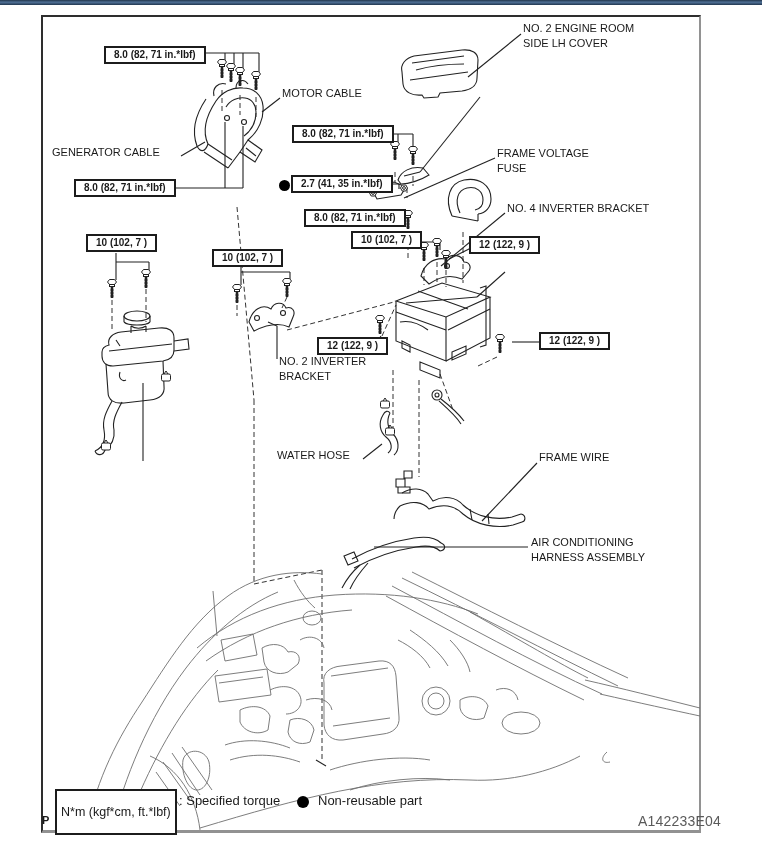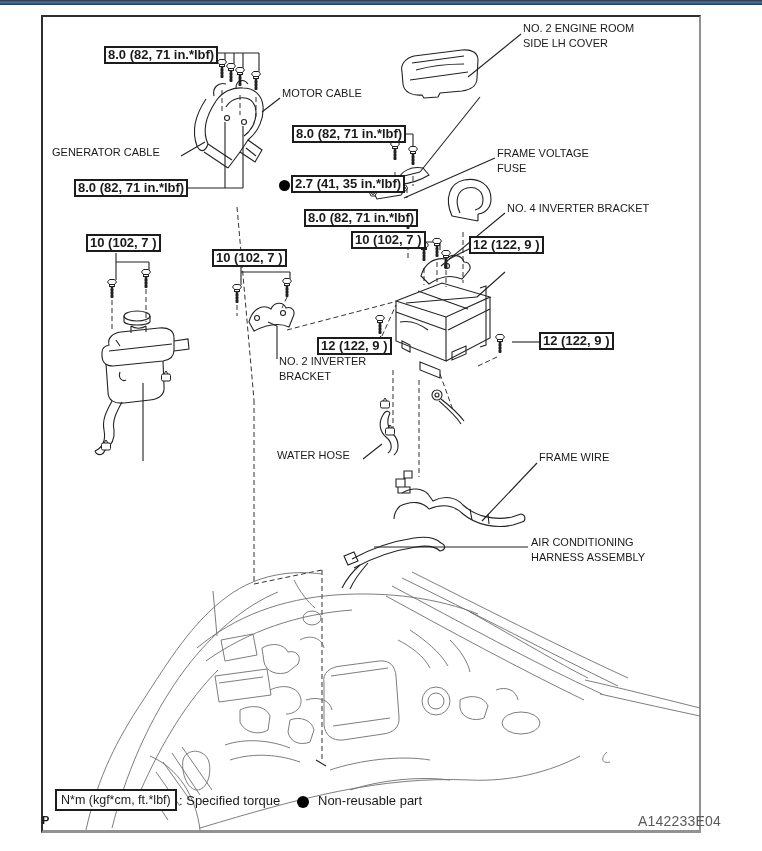--- a/index.html
+++ b/index.html
@@ -5,25 +5,25 @@
   html,body{margin:0;padding:0;background:#fff;}
   .page{position:relative;width:762px;height:851px;background:#ffffff;
         font-family:"Liberation Sans",sans-serif;overflow:hidden;color:#1a1a1a;}
   .topbar{position:absolute;left:0;top:0;width:762px;height:5px;
           background:linear-gradient(180deg,#22364c 0%,#4f7096 45%,#223750 100%);}
   .frame{position:absolute;left:41px;top:15px;width:656px;height:813px;
          border:2px solid #2e2e2e;border-right:2px solid #929292;border-bottom:3px solid #929292;
          background:#fff;}
   svg.art{position:absolute;left:0;top:0;z-index:1;pointer-events:none;}
   .tq{position:absolute;z-index:2;border:2px solid #1c1c1c;background:#fff;
-      font-size:13px;font-weight:bold;line-height:12px;padding:1px 2px;white-space:nowrap;}
+      font-size:10px;font-weight:bold;line-height:12px;padding:1px 8px;white-space:nowrap;}
   .lbl{position:absolute;z-index:2;font-size:11px;line-height:15px;white-space:pre-line;}
   .dot{position:absolute;z-index:2;width:11px;height:11px;border-radius:50%;background:#000;}
   .legend-box{position:absolute;z-index:2;left:55px;top:789px;border:2px solid #1c1c1c;
-      background:#fff;font-size:12.5px;line-height:14px;padding:2px 4px;white-space:nowrap;}
+      background:#fff;font-size:12.5px;line-height:14px;padding:14px 4px;white-space:nowrap;}
   .legend-caption{position:absolute;z-index:2;left:179px;top:793px;font-size:13px;white-space:nowrap;}
   .legend-dot{position:absolute;z-index:2;left:297px;top:796px;width:12px;height:12px;border-radius:50%;background:#000;}
   .legend-nr{position:absolute;z-index:2;left:318px;top:793px;font-size:13px;white-space:nowrap;text-align:center;}
   .page-marker{position:absolute;z-index:2;left:42px;top:814px;font-size:11px;font-weight:bold;}
   .figure-code{position:absolute;z-index:2;left:638px;top:813px;width:60px;text-align:right;
       font-size:14px;color:#5a5a5a;letter-spacing:.2px;}
 </style>
 </head>
 <body>
 

